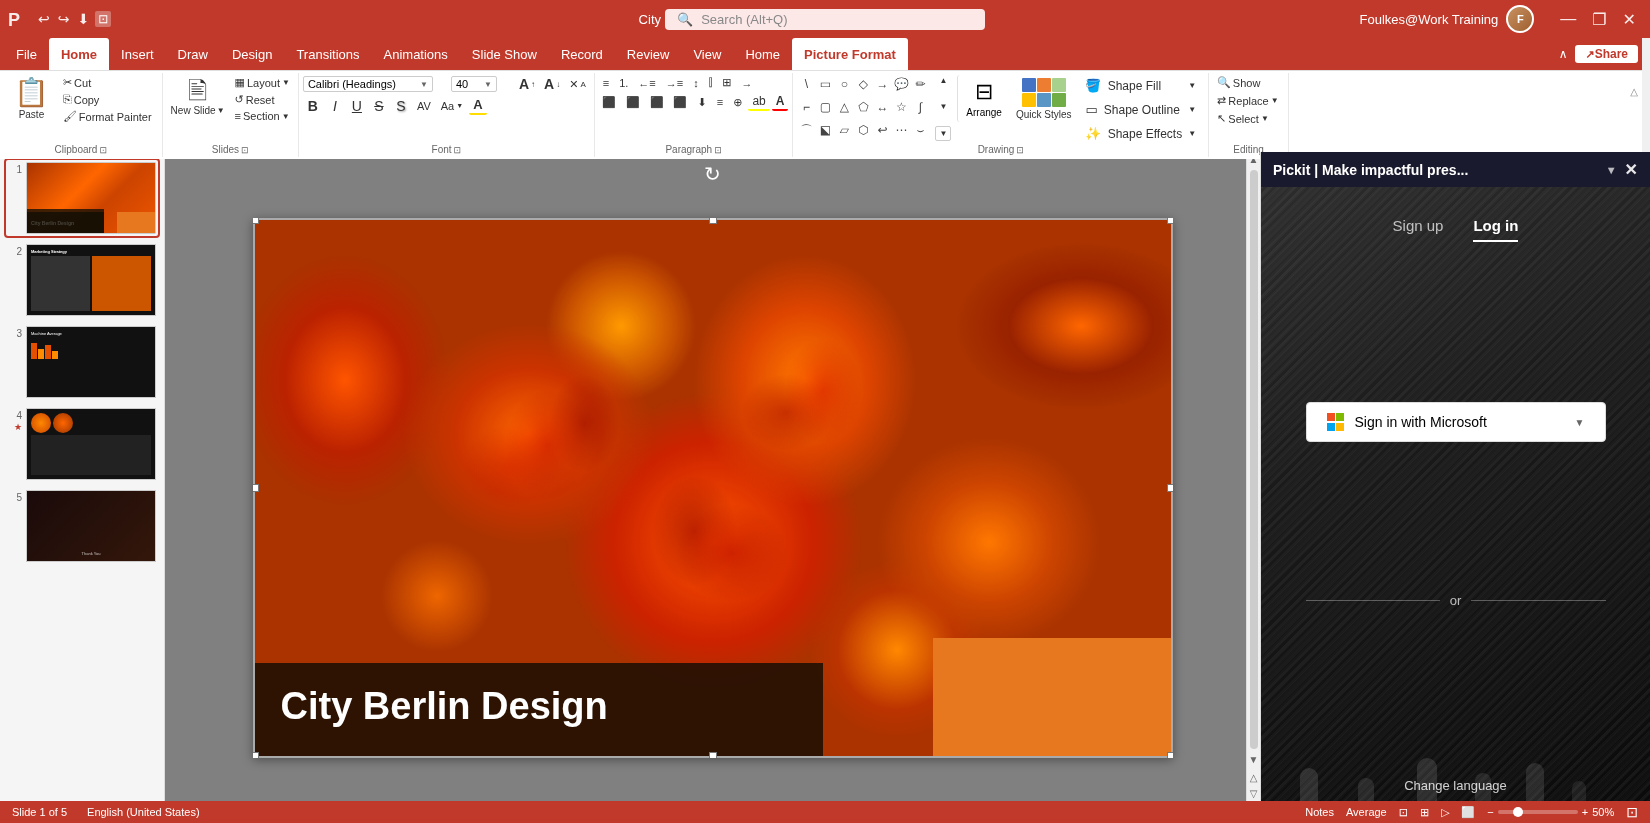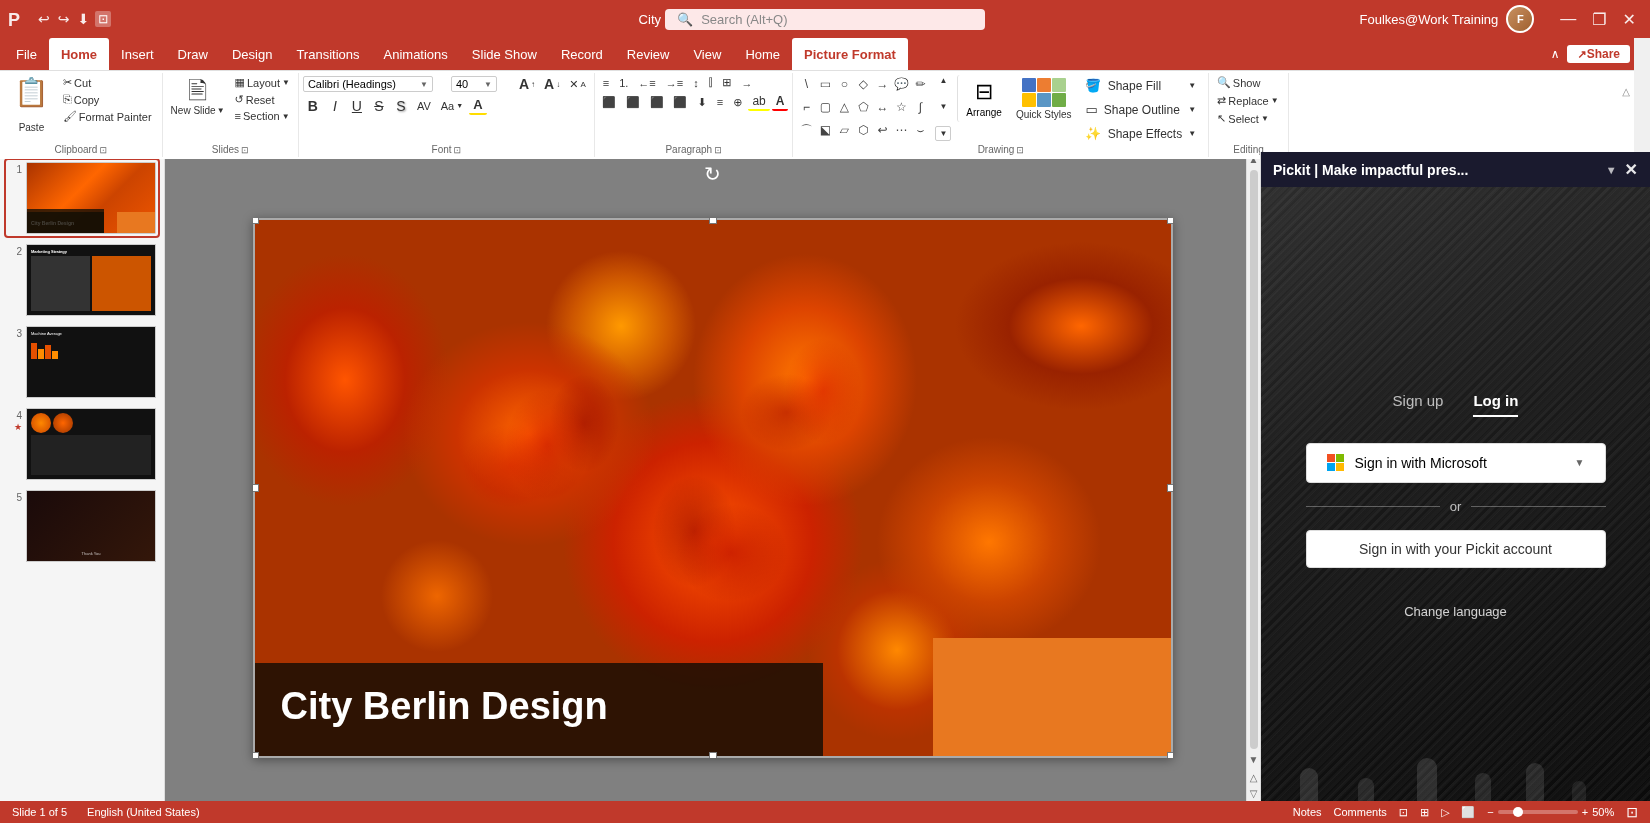--- a/index.html
+++ b/index.html
@@ -175,21 +175,21 @@
         rgba(255,255,255,0.03) 6px
       );
     }
 
     #pickit-login {
       position: absolute;
       top: 0; left: 0; right: 0; bottom: 0;
       display: flex;
       flex-direction: column;
       align-items: center;
-      justify-content: center;
+      justify-content: space-between;
       padding: 30px 20px;
       gap: 16px;
     }
 
     .pickit-tabs {
       display: flex;
       gap: 30px;
       margin-bottom: 10px;
     }
     .pickit-tab {
@@ -416,21 +416,21 @@
       bottom: 0; left: 0;
       width: 60%; height: 35%;
       background: rgba(20,15,5,0.8);
     }
 
     
     #ribbon-area {
       position: absolute;
       top: 38px;
       left: 0;
-      right: 16px;
+      right: 8px;
       z-index: 5;
     }
 
     
     .pickit-icon {
       width: 32px; height: 32px;
       background: radial-gradient(circle at 30% 30%, #ff4488, #cc1166);
       border-radius: 50%;
       position: relative;
       overflow: hidden;
@@ -529,21 +529,21 @@
     </div>
   </div>
 
   <div id="toolbar" style="display:flex;align-items:stretch;min-height:88px;background:white;padding:2px 0;">
 
     <div class="home-group" style="padding:2px 6px;min-width:80px;">
       <div class="home-group-content">
         <div style="display:flex;flex-direction:column;gap:1px;">
           <div class="ribbon-btn large" style="min-width:50px;padding:4px 8px;">
             <span class="btn-icon">📋</span>
-            <span style="font-size:10px;margin-top:13px;">Paste</span>
+            <span style="font-size:10px;">Paste</span>
           </div>
         </div>
         <div style="display:flex;flex-direction:column;gap:2px;">
           <div class="small-btn">
             <span>✂</span>
             <span>Cut</span>
           </div>
           <div class="small-btn">
             <span>⎘</span>
             <span>Copy</span>
@@ -929,35 +929,32 @@
             <div class="ms-logo-q" style="background:#7fba00;"></div>
             <div class="ms-logo-q" style="background:#00a4ef;"></div>
             <div class="ms-logo-q" style="background:#ffb900;"></div>
           </div>
           <span>Sign in with Microsoft</span>
           <span style="margin-left:auto;font-size:10px;color:#666;">▼</span>
         </div>
         <div class="pickit-or">
           <span>or</span>
         </div>
-        <div class="pickit-account-btn">
-          <span>Sign in with your Pickit account</span>
-        </div>
         <div class="pickit-change-lang">Change language</div>
       </div>
     </div>
   </div>
 </div>
 
 <div id="status-bar" style="position:fixed;bottom:0;left:0;right:0;z-index:20;height:22px;background:#c0392b;color:white;display:flex;align-items:center;padding:0 12px;font-size:11px;gap:20px;">
   <span>Slide 1 of 5</span>
   <span>English (United States)</span>
   <div class="status-right" style="margin-left:auto;display:flex;align-items:center;gap:12px;">
     <span style="cursor:pointer;">Notes</span>
-    <span style="cursor:pointer;">Comments</span>
+    <span style="cursor:pointer;">Average</span>
     <span style="cursor:pointer;">⊡</span>
     <span style="cursor:pointer;">⊞</span>
     <span style="cursor:pointer;">▷</span>
     <span style="cursor:pointer;">⬜</span>
     <div style="display:flex;align-items:center;gap:4px;">
       <span style="cursor:pointer;">−</span>
       <div style="width:80px;height:4px;background:rgba(255,255,255,0.3);border-radius:2px;position:relative;">
         <div style="position:absolute;left:25%;top:50%;transform:translateY(-50%);width:10px;height:10px;background:white;border-radius:50%;margin-left:-5px;"></div>
       </div>
       <span style="cursor:pointer;">+</span>

